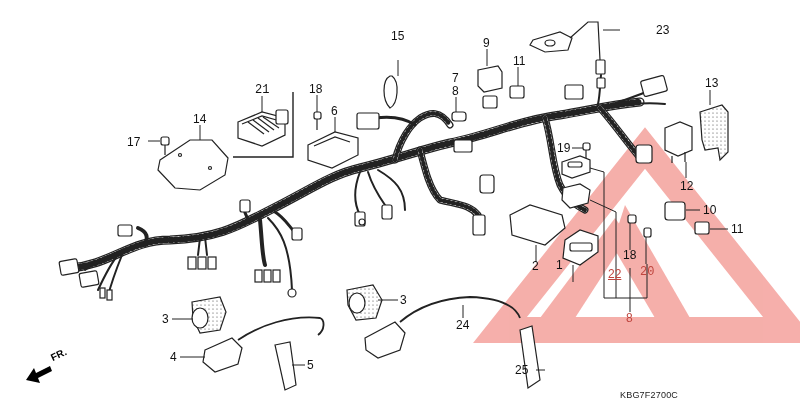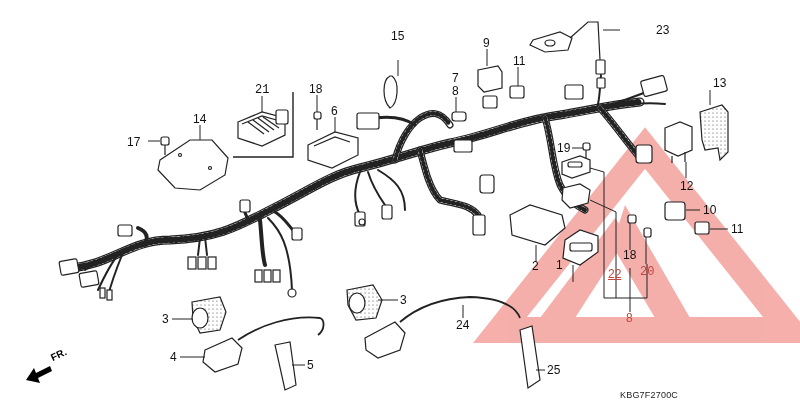--- a/index.html
+++ b/index.html
@@ -241,32 +241,32 @@
 <span class="callout" style="left:307px;top:359px;">5</span>
 <span class="callout" style="left:331px;top:105px;">6</span>
 <span class="callout" style="left:452px;top:72px;">7</span>
 <span class="callout" style="left:452px;top:85px;">8</span>
 <span class="callout wm" style="left:626px;top:312px;">8</span>
 <span class="callout" style="left:483px;top:37px;">9</span>
 <span class="callout" style="left:703px;top:204px;">10</span>
 <span class="callout" style="left:513px;top:55px;">11</span>
 <span class="callout" style="left:731px;top:223px;">11</span>
 <span class="callout" style="left:680px;top:180px;">12</span>
-<span class="callout" style="left:705px;top:77px;margin-left:8px;">13</span>
+<span class="callout" style="left:705px;top:77px;">13</span>
 <span class="callout" style="left:193px;top:113px;">14</span>
 <span class="callout" style="left:391px;top:30px;">15</span>
 <span class="callout" style="left:557px;top:142px;">19</span>
 <span class="callout" style="left:127px;top:136px;">17</span>
 <span class="callout" style="left:309px;top:83px;">18</span>
 <span class="callout" style="left:623px;top:249px;">18</span>
 <span class="callout wm" style="left:640px;top:266px;font-family:Liberation Mono, monospace;">20</span>
 <span class="callout" style="left:255px;top:84px;font-family:Liberation Mono, monospace;">21</span>
 <span class="callout wm" style="left:608px;top:268px;text-decoration:underline;">22</span>
 <span class="callout" style="left:656px;top:24px;">23</span>
 <span class="callout" style="left:456px;top:319px;">24</span>
-<span class="callout" style="left:547px;top:364px;">25</span>
+<span class="callout" style="left:515px;top:364px;">25</span>
 
 <span class="fr-label">FR.</span>
 
 
 <span class="code">KBG7F2700C</span>
 
 </div>
 
 </body></html>

